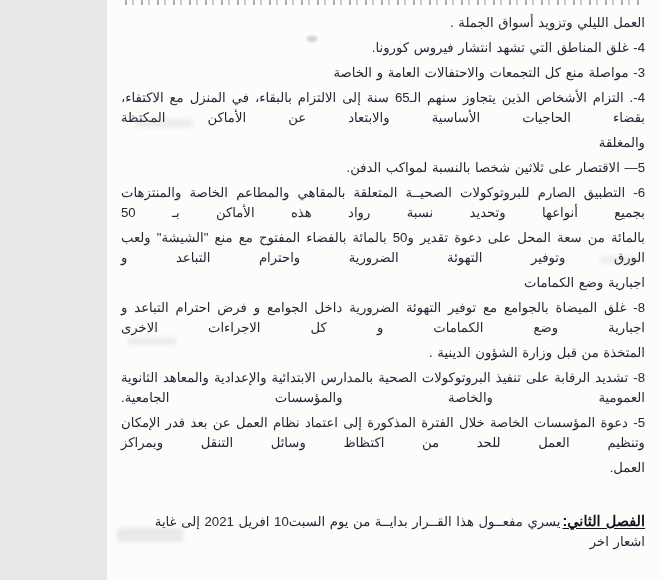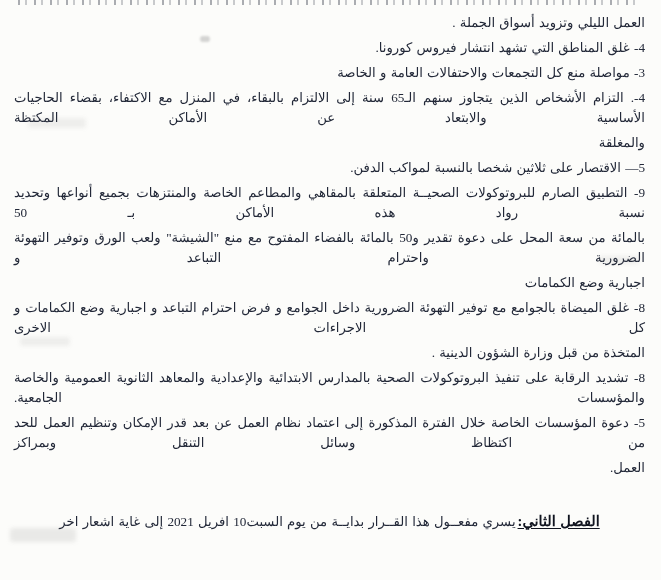--- a/index.html
+++ b/index.html
@@ -2,26 +2,26 @@
 <html lang="ar" dir="rtl"><head>
 <meta charset="utf-8">
 <style>
   html, body {
     margin: 0;
     padding: 0;
     background: #e8e8e6;
   }
   .page {
     position: relative;
-    width: 661px;
+    width: 554px;
     height: 580px;
     margin: 0;
     background: #fcfcfa;
     overflow: hidden;
-    font-family: Liberation Serif, serif;
+    font-family: Liberation Sans, sans-serif;
     color: #222838;
     direction: rtl;
     box-sizing: border-box;
     padding: 0 16px 0 14px;
   }
   
   .clipped-top {
     height: 5px;
     margin: 0 4px 5px 4px;
     background: repeating-linear-gradient(90deg,
@@ -79,30 +79,30 @@
   <div class="smudge s5"></div>
 
   <div class="clipped-top"></div>
 
   <p class="line">العمل الليلي وتزويد أسواق الجملة .</p>
   <p class="line">4- غلق المناطق التي تشهد انتشار فيروس كورونا.</p>
   <p class="line">3- مواصلة منع كل التجمعات والاحتفالات العامة و الخاصة</p>
   <p class="line full">4-. التزام الأشخاص الذين يتجاوز سنهم الـ65 سنة إلى الالتزام بالبقاء، في المنزل مع الاكتفاء، بقضاء الحاجيات الأساسية والابتعاد عن الأماكن المكتظة</p>
   <p class="line">والمغلقة</p>
   <p class="line">5— الاقتصار على ثلاثين شخصا بالنسبة لمواكب الدفن.</p>
-  <p class="line full">9- التطبيق الصارم للبروتوكولات الصحيــة المتعلقة بالمقاهي والمطاعم الخاصة والمنتزهات بجميع أنواعها وتحديد نسبة رواد هذه الأماكن بـ 50</p>
+  <p class="line full">6- التطبيق الصارم للبروتوكولات الصحيــة المتعلقة بالمقاهي والمطاعم الخاصة والمنتزهات بجميع أنواعها وتحديد نسبة رواد هذه الأماكن بـ 50</p>
   <p class="line full">بالمائة من سعة المحل على دعوة تقدير و50 بالمائة بالفضاء المفتوح مع منع "الشيشة" ولعب الورق وتوفير التهوئة الضرورية واحترام التباعد و</p>
   <p class="line">اجبارية وضع الكمامات</p>
   <p class="line full">8- غلق الميضاة بالجوامع  مع توفير التهوئة الضرورية داخل الجوامع  و فرض احترام التباعد و اجبارية وضع الكمامات و كل الاجراءات الاخرى</p>
   <p class="line">المتخذة من قبل وزارة الشؤون الدينية .</p>
   <p class="line full">8- تشديد الرقابة على تنفيذ البروتوكولات الصحية بالمدارس الابتدائية والإعدادية والمعاهد الثانوية العمومية والخاصة والمؤسسات الجامعية.</p>
   <p class="line full">5- دعوة المؤسسات الخاصة خلال الفترة المذكورة  إلى اعتماد نظام العمل عن بعد قدر الإمكان وتنظيم العمل للحد من اكتظاظ وسائل التنقل وبمراكز</p>
   <p class="line">العمل.</p>
 
   <div class="gap-lg"></div>
 
-  <p class="line" style="text-align:center">
+  <p class="line" style="text-align:right">
     <span class="chapter-heading">الفصل الثاني:</span><span class="chapter-text">يسري مفعــول هذا القــرار بدايــة من  يوم السبت10  افريل  2021  إلى غاية اشعار اخر</span>
   </p>
 
   <div class="gap-md"></div>
 
 </div>
 
 </body></html>

